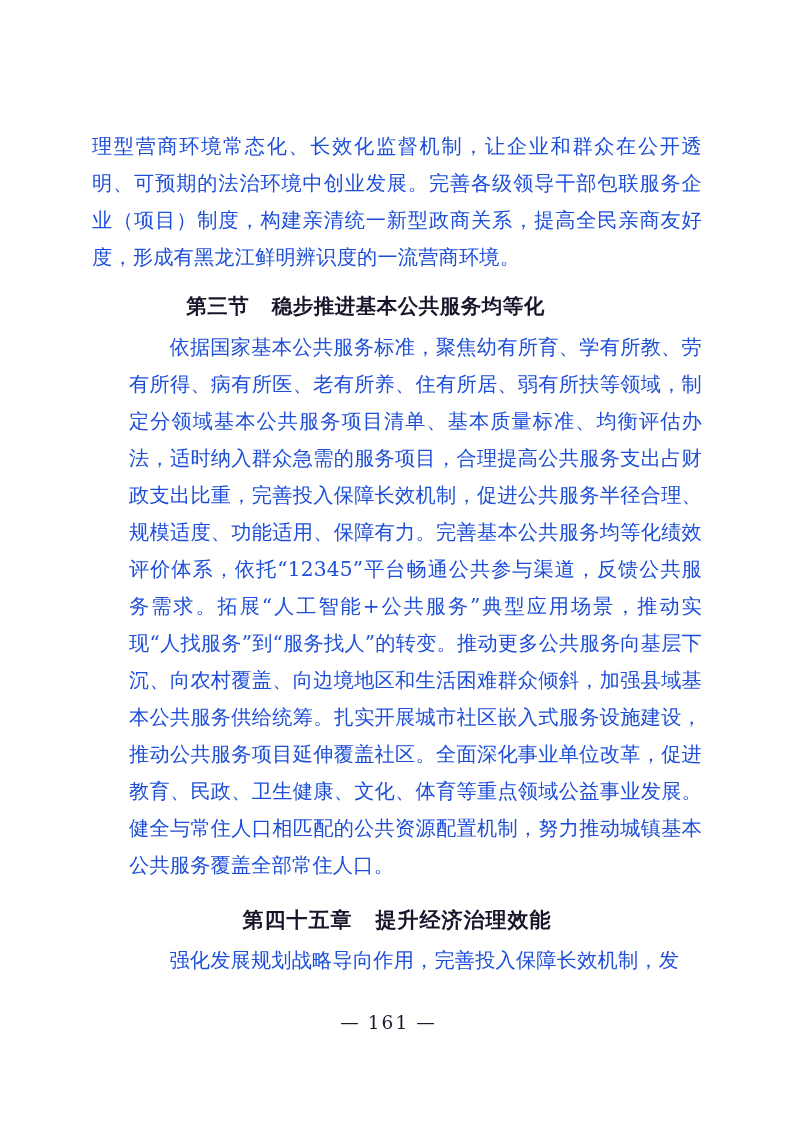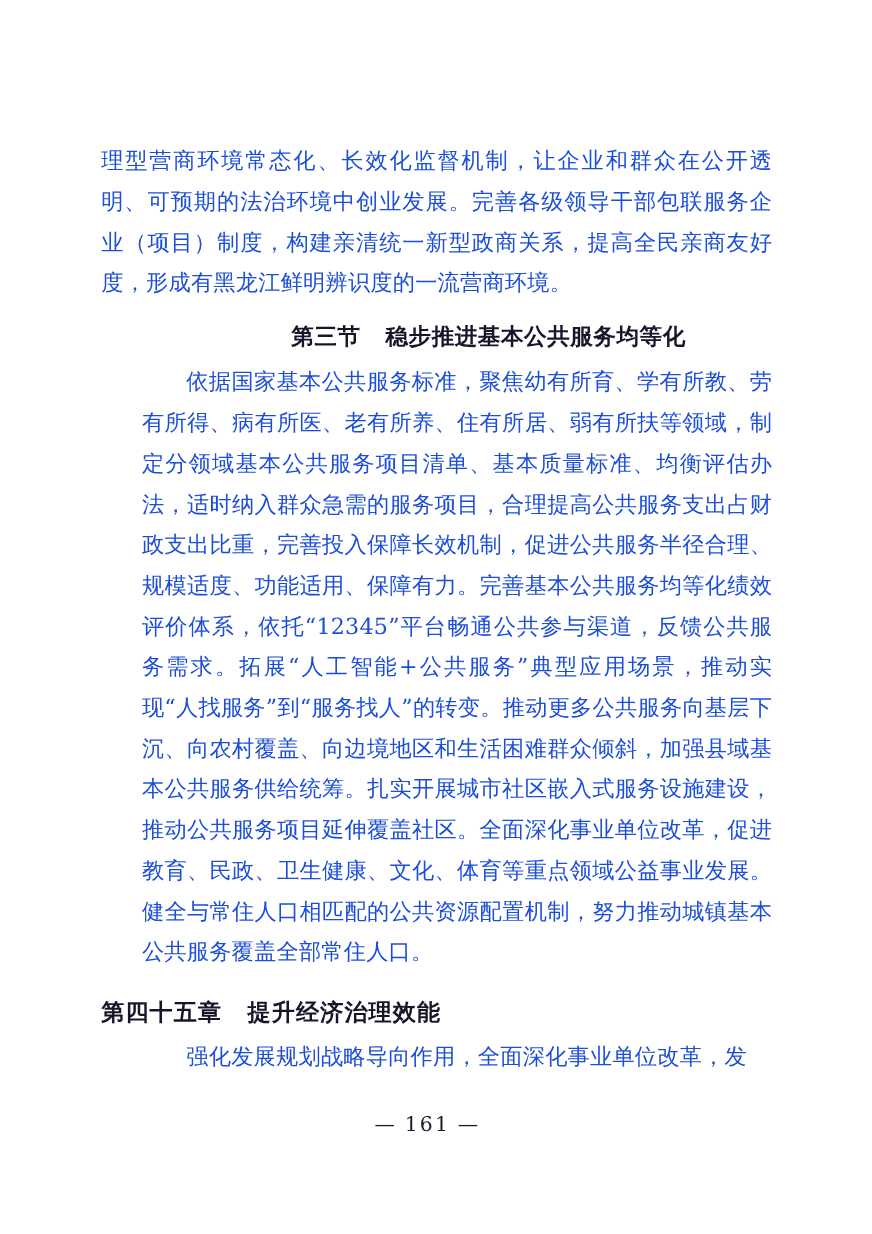--- a/index.html
+++ b/index.html
@@ -41,33 +41,34 @@
   }
   p.indent {
     text-indent: 2em;
     margin-left: 37px;
   }
   h2.section-heading {
     margin: 10px 0 2px 0;
     font-size: 20.5px;
     line-height: 40.6px;
     font-weight: bold;
-    text-align: center;
+    text-align: left;
     text-indent: 4.6em;
     color: #16162b;
     font-family: "DejaVu Sans", "Liberation Sans", sans-serif;
     letter-spacing: 0.5px;
   }
   h1.chapter-heading {
     margin: 16px 0 2px 0;
     font-size: 21px;
     line-height: 40.6px;
     font-weight: bold;
+    text-align: center;
     color: #16162b;
-    font-family: Liberation Serif, serif;
+    font-family: Liberation Sans, sans-serif;
     letter-spacing: 1px;
   }
   .heading-gap {
     display: inline-block;
     width: 1.1em;
   }
   .footer {
     position: absolute;
     left: 0;
     top: 1012px;
@@ -94,20 +95,20 @@
     <h2 class="section-heading">
       <span>第三节</span><span class="heading-gap"></span><span>稳步推进基本公共服务均等化</span>
     </h2>
 
     <p class="body-par indent">依据国家基本公共服务标准，聚焦幼有所育、学有所教、劳有所得、病有所医、老有所养、住有所居、弱有所扶等领域，制定分领域基本公共服务项目清单、基本质量标准、均衡评估办法，适时纳入群众急需的服务项目，合理提高公共服务支出占财政支出比重，完善投入保障长效机制，促进公共服务半径合理、规模适度、功能适用、保障有力。完善基本公共服务均等化绩效评价体系，依托“12345”平台畅通公共参与渠道，反馈公共服务需求。拓展“人工智能+公共服务”典型应用场景，推动实现“人找服务”到“服务找人”的转变。推动更多公共服务向基层下沉、向农村覆盖、向边境地区和生活困难群众倾斜，加强县域基本公共服务供给统筹。扎实开展城市社区嵌入式服务设施建设，推动公共服务项目延伸覆盖社区。全面深化事业单位改革，促进教育、民政、卫生健康、文化、体育等重点领域公益事业发展。健全与常住人口相匹配的公共资源配置机制，努力推动城镇基本公共服务覆盖全部常住人口。</p>
 
     <h1 class="chapter-heading">
       <span>第四十五章</span><span class="heading-gap"></span><span>提升经济治理效能</span>
     </h1>
 
-    <p class="body-par indent">强化发展规划战略导向作用，全面深化事业单位改革，发</p>
+    <p class="body-par indent">强化发展规划战略导向作用，完善投入保障长效机制，发</p>
 
   </div>
 
   <div class="footer">
     <span class="dash">—</span><span>161</span><span class="dash">—</span>
   </div>
 </div>
 
 </body></html>

